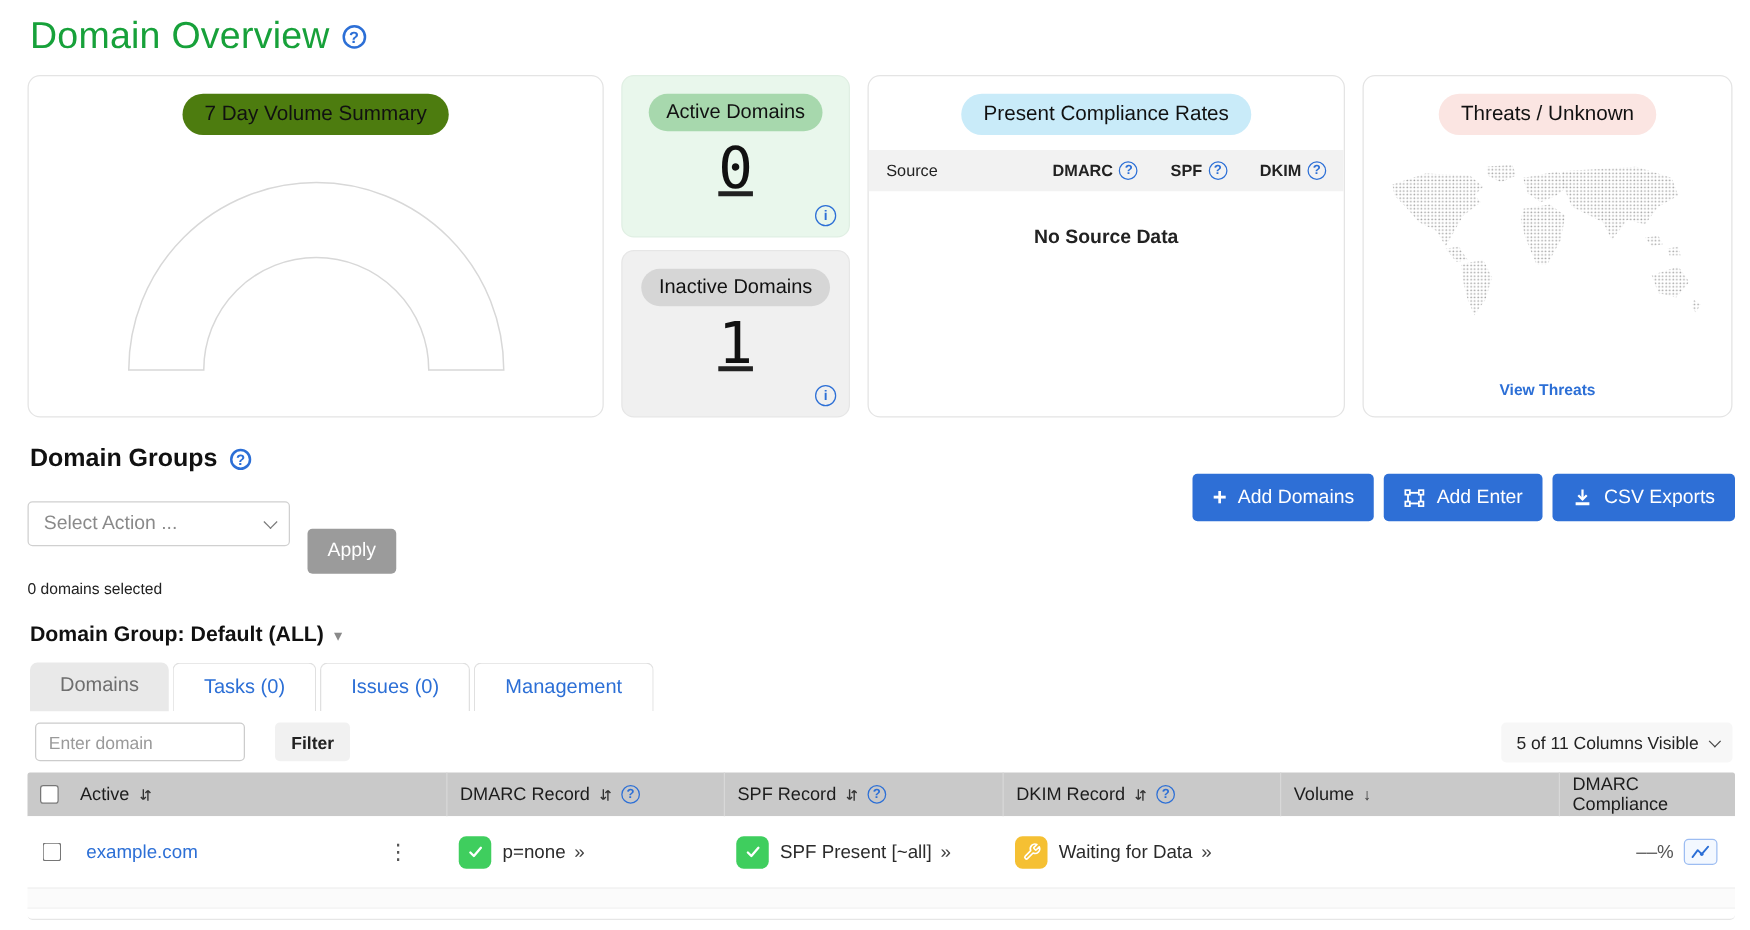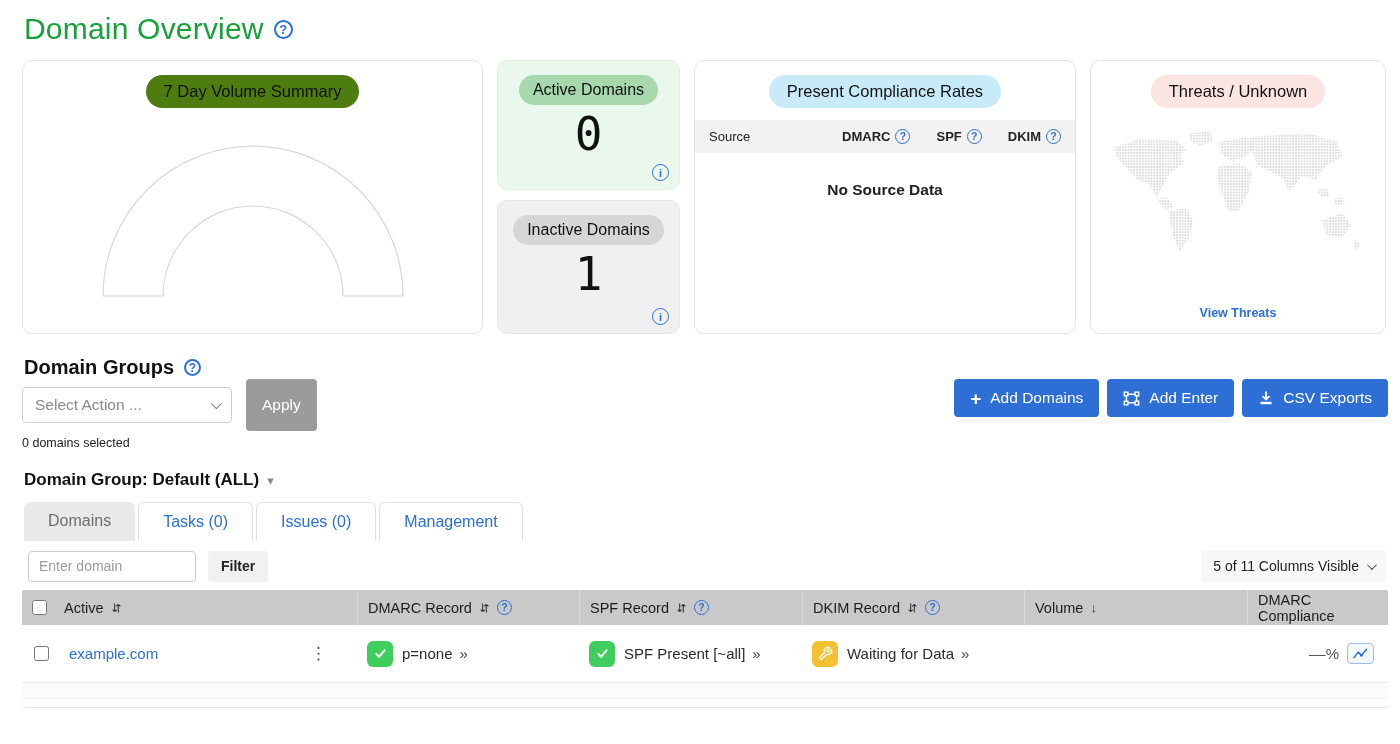--- a/index.html
+++ b/index.html
@@ -20,21 +20,21 @@
   
   .cards { display:flex; gap:14px; }
   .card { background:#fff; border:1px solid #e4e4e4; border-radius:10px; position:relative; height:274px; }
   .pill { display:inline-block; padding:7px 18px; border-radius:17px; font-size:16.5px; font-weight:500; color:#111; }
   .card-head { text-align:center; padding-top:14px; }
 
   .card-volume { width:461px; }
   .card-volume .pill { background:#4d7c0f; }
   .gauge-box { display:flex; justify-content:center; margin-top:28px; }
 
-  .mini-col { width:183px; display:flex; flex-direction:column; gap:10px; }
+  .mini-col { width:183px; display:flex; flex-direction:column; gap:10px;text-decoration:underline; }
   .card-active { height:130px; background:#e9f7ec; border-color:#e0efe3; }
   .card-active .pill { background:#a7d8ad; font-size:16px; padding:6px 14px; }
   .card-inactive { height:134px; background:#f0f0f0; border-color:#e6e6e6; }
   .card-inactive .pill { background:#d6d6d6; font-size:16px; padding:6px 14px; }
   .big-num { text-align:center; font-family:"DejaVu Sans Mono", monospace; font-size:46px; font-weight:500; color:#111; margin-top:2px; }
 
   .card-compliance { width:382px; }
   .card-compliance .pill { background:#c9ebf9; }
   .src-head { display:flex; align-items:center; background:#f2f2f2; margin-top:12px; padding:9px 14px; font-size:13px; font-weight:bold; color:#222; }
   .src-head .src-col { flex:1; text-align:left; font-weight:500; }
@@ -50,40 +50,40 @@
   
   .sec-title-row { display:flex; align-items:center; gap:10px; margin:22px 0 0 2px; }
   .sec-title { font-size:20px; font-weight:bold; color:#111; }
   .manage-label { font-size:16px; margin:16px 0 8px 2px; }
 
   .controls-row { display:flex; align-items:flex-start; justify-content:space-between; }
   .select-box { width:210px; height:36px; border:1px solid #d0d0d0; border-radius:4px; background:#fff;
                 display:flex; align-items:center; justify-content:space-between; padding:0 12px; cursor:pointer; }
   .select-box .sel-text { color:#8a8a8a; font-size:15.5px; }
   .chev { width:8px; height:8px; border-right:1.6px solid #7a7a7a; border-bottom:1.6px solid #7a7a7a; transform:rotate(45deg) translateY(-2px); }
-  .apply-btn { height:52px; margin-left:14px; padding:0 16px; background:#9b9b9b; color:#fff; border:none; border-radius:4px; font-size:15.5px; font-family:inherit; }
+  .apply-btn { height:36px; margin-left:14px; padding:0 16px; background:#9b9b9b; color:#fff; border:none; border-radius:4px; font-size:15.5px; font-family:inherit;margin-top:44px; }
   .selected-note { font-size:12.5px; color:#222; margin-top:5px; }
 
   .btn-blue { height:38px; display:inline-flex; align-items:center; gap:9px; padding:0 16px;
               background:#2e6fd6; color:#fff; border:none; border-radius:4px; font-size:15.5px; font-weight:500; font-family:inherit; cursor:pointer; }
   .btn-group { display:flex; gap:8px; }
   .plus-glyph { font-size:19px; font-weight:bold; line-height:1; }
 
   .group-row { display:flex; align-items:center; gap:8px; margin:20px 0 12px 2px; cursor:pointer; }
   .group-label { font-size:17px; font-weight:bold; color:#111; }
   .caret { color:#8a8a8a; font-size:13px; }
 
   
   .tabs { display:flex; gap:3px; margin-left:2px; }
   .tab { padding:10px 24px; font-size:16px; border-radius:6px 6px 0 0; cursor:pointer; }
   .tab.active { background:#e9e9e9; color:#6e6e6e; }
   .tab.idle { background:#fff; color:#2c6fd6; border:1px solid #e0e0e0; border-bottom:none; }
 
   
-  .filter-row { display:flex; align-items:center; margin:9px 0 8px 6px; }
+  .filter-row { display:flex; align-items:flex-start; margin:9px 0 8px 6px;gap:12px; }
   .filter-input { width:168px; height:31px; border:1px solid #ccc; border-radius:4px; padding:0 10px; font-size:14px; font-family:inherit; color:#333; }
   .filter-input::placeholder { color:#9a9a9a; }
   .filter-btn { height:31px; margin-left:12px; padding:0 13px; background:#f1f1f1; border:none; border-radius:4px; font-size:14px; font-weight:bold; color:#222; font-family:inherit; }
   .cols-btn { margin-left:auto; margin-right:2px; display:flex; align-items:center; gap:8px; background:#f7f7f7; border-radius:4px; padding:8px 12px; font-size:14px; color:#222; cursor:pointer; }
   .cols-btn .chev { border-color:#444; width:7px; height:7px; }
 
   
   .tbl { margin-top:0; }
   .thead { display:flex; align-items:center; background:#c9c9c9; height:35px; border-radius:2px 2px 0 0; }
   .th { display:flex; align-items:center; gap:7px; padding:0 10px; font-size:14.5px; color:#1c1c1c; height:100%; }

